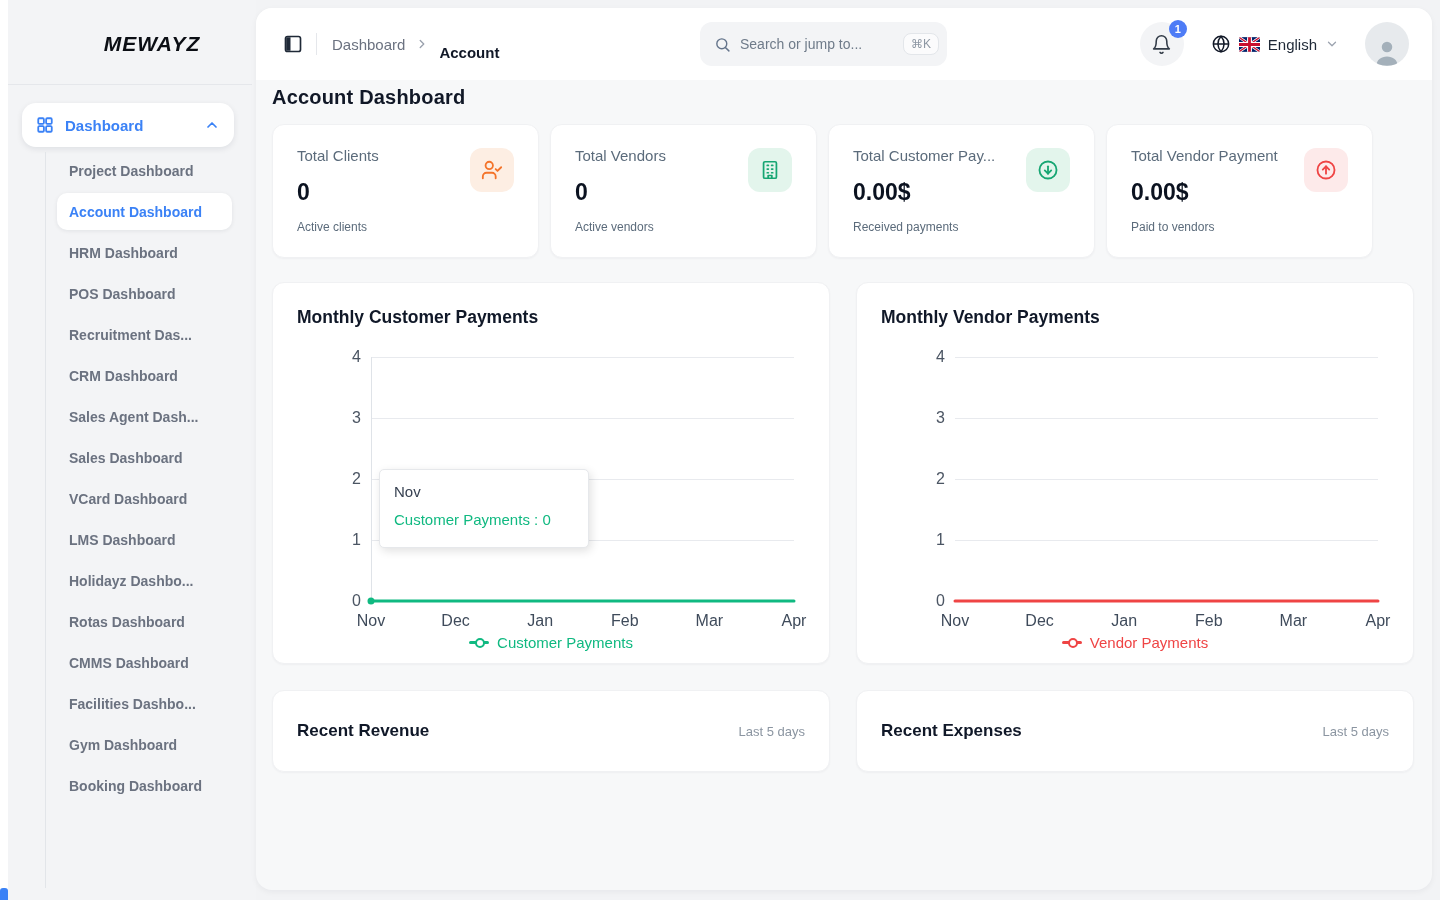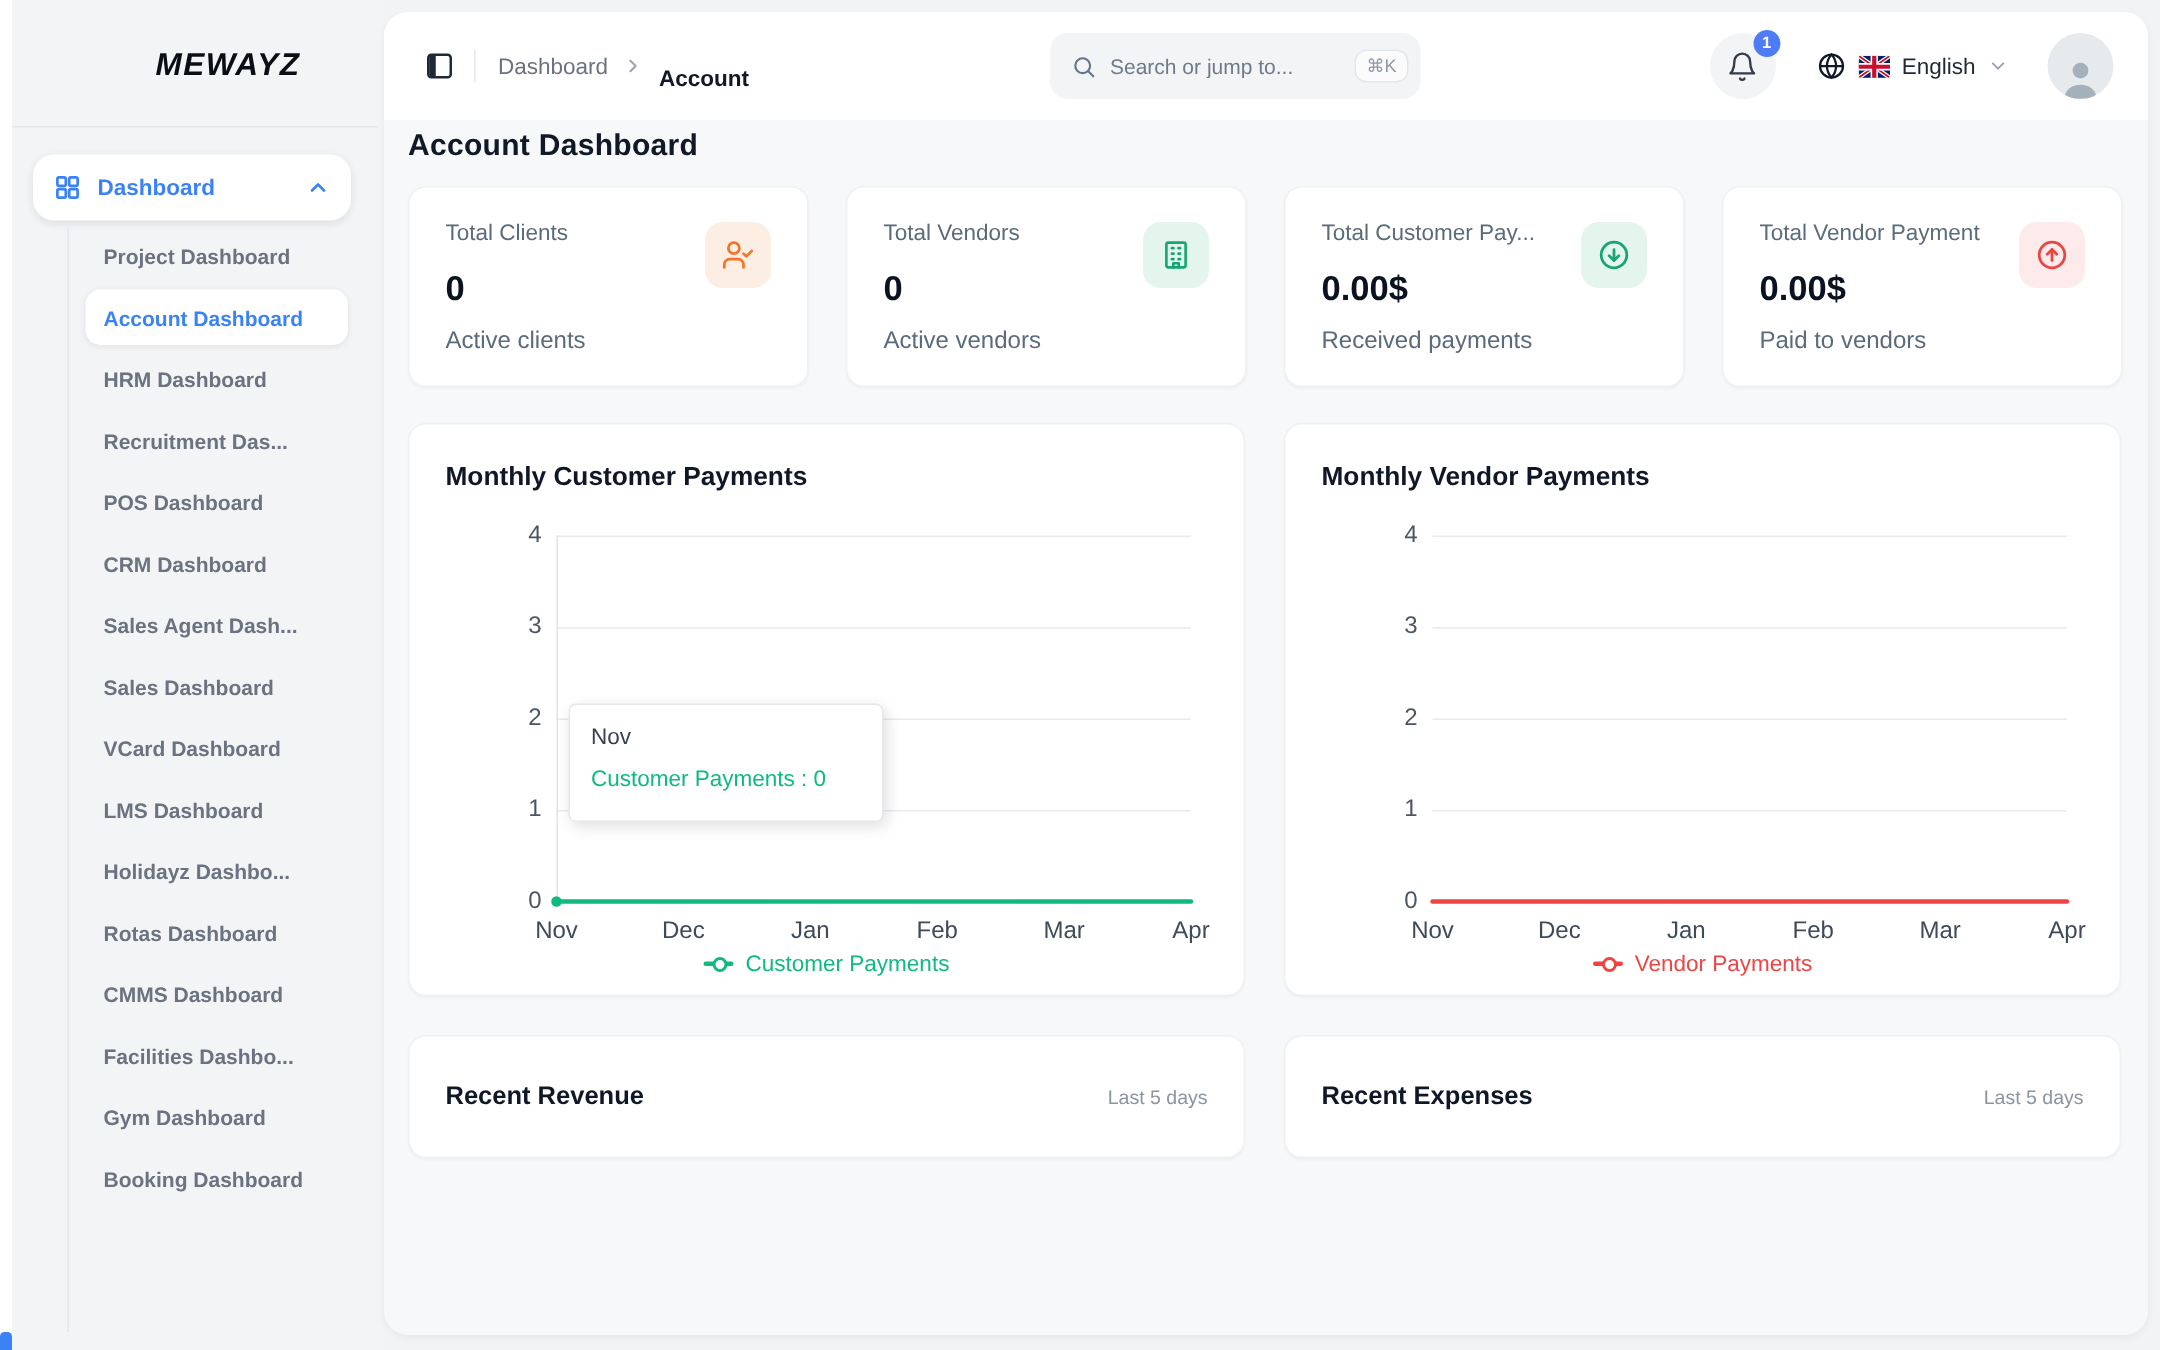--- a/index.html
+++ b/index.html
@@ -50,27 +50,27 @@
            background:#4e7cf6; color:#fff; font-size:11px; font-weight:700; display:flex;
            align-items:center; justify-content:center; }
   .lang { display:flex; align-items:center; margin-left:27px; gap:8px; cursor:pointer; }
   .lang-label { font-size:15px; color:#1f2937; }
   .flag-wrap { width:21px; height:15px; border-radius:2px; overflow:hidden; display:flex; }
   .avatar { width:44px; height:44px; border-radius:50%; background:#e7eaed; margin-left:26px;
             display:flex; align-items:flex-end; justify-content:center; overflow:hidden; cursor:pointer; }
   
   .content { padding:4px 16px 0; }
   .page-title { font-size:20px; font-weight:800; color:#111827; line-height:26px; letter-spacing:.2px; }
-  .stats-row { display:flex; gap:25px; margin-top:14px; }
+  .stats-row { display:flex; gap:11px; margin-top:14px; }
   .stat-card { position:relative; width:267px; height:134px; background:#fff; border:1px solid #f0f1f3;
                border-radius:12px; box-shadow:0 1px 2px rgba(16,24,40,.04); padding:22px 24px 0; }
   .stat-label { font-size:15px; color:#5b6b7b; line-height:18px; white-space:nowrap; overflow:hidden;
                 text-overflow:ellipsis; max-width:185px; }
   .stat-value { font-size:23px; font-weight:800; color:#0b1220; line-height:30px; margin-top:12px; }
-  .stat-sub { font-size:16px; color:#5b6b7b; line-height:17px; margin-top:12px; }
+  .stat-sub { font-size:12px; color:#5b6b7b; line-height:17px; margin-top:12px; }
   .icon-box { position:absolute; top:23px; right:24px; width:44px; height:44px; border-radius:12px;
               display:flex; align-items:center; justify-content:center; }
   
   .charts-row { display:flex; gap:26px; margin-top:24px; }
   .chart-card { position:relative; width:558px; height:382px; background:#fff; border:1px solid #f0f1f3;
                 border-radius:12px; box-shadow:0 1px 2px rgba(16,24,40,.04); }
   .chart-title { position:absolute; left:24px; top:24px; font-size:17.5px; font-weight:800; color:#101828; }
   .plot-host { position:absolute; inset:0; }
   .gridline { position:absolute; height:1px; background:#e8eaee; }
   .vaxis { position:absolute; width:1px; background:#dfe3e8; }
@@ -127,24 +127,24 @@
   <div class="side-item">
         <span>Project Dashboard</span>
       </div>
       <div class="side-item active">
         <span>Account Dashboard</span>
       </div>
       <div class="side-item">
         <span>HRM Dashboard</span>
       </div>
       <div class="side-item">
+        <span>POS Dashboard</span>
+      </div>
+      <div class="side-item">
         <span>Recruitment Das...</span>
-      </div>
-      <div class="side-item">
-        <span>POS Dashboard</span>
       </div>
       <div class="side-item">
         <span>CRM Dashboard</span>
       </div>
       <div class="side-item">
         <span>Sales Agent Dash...</span>
       </div>
       <div class="side-item">
         <span>Sales Dashboard</span>
       </div>

